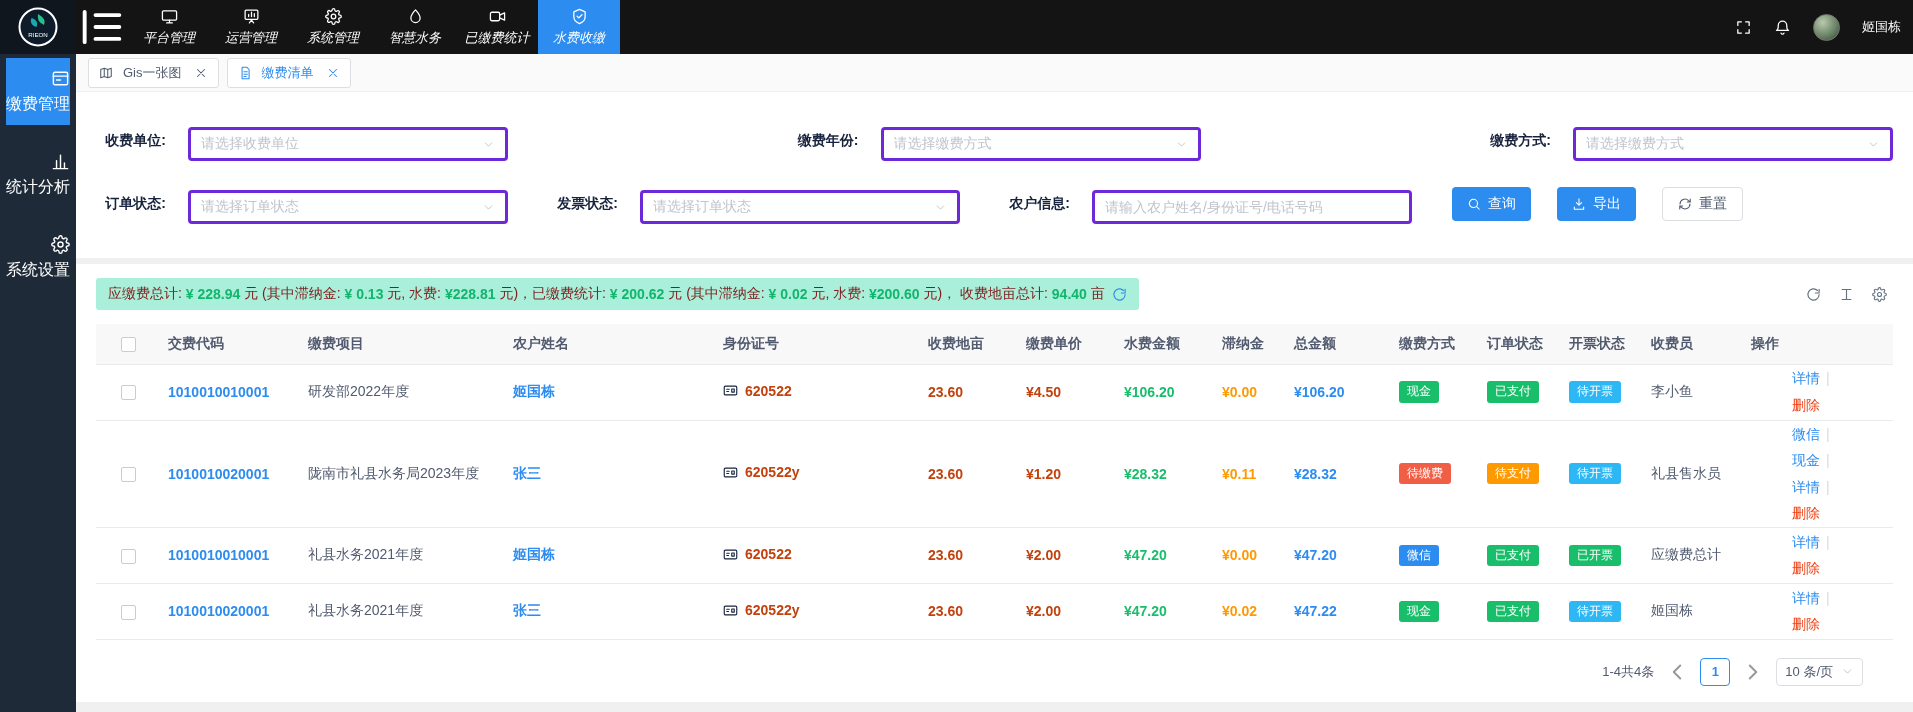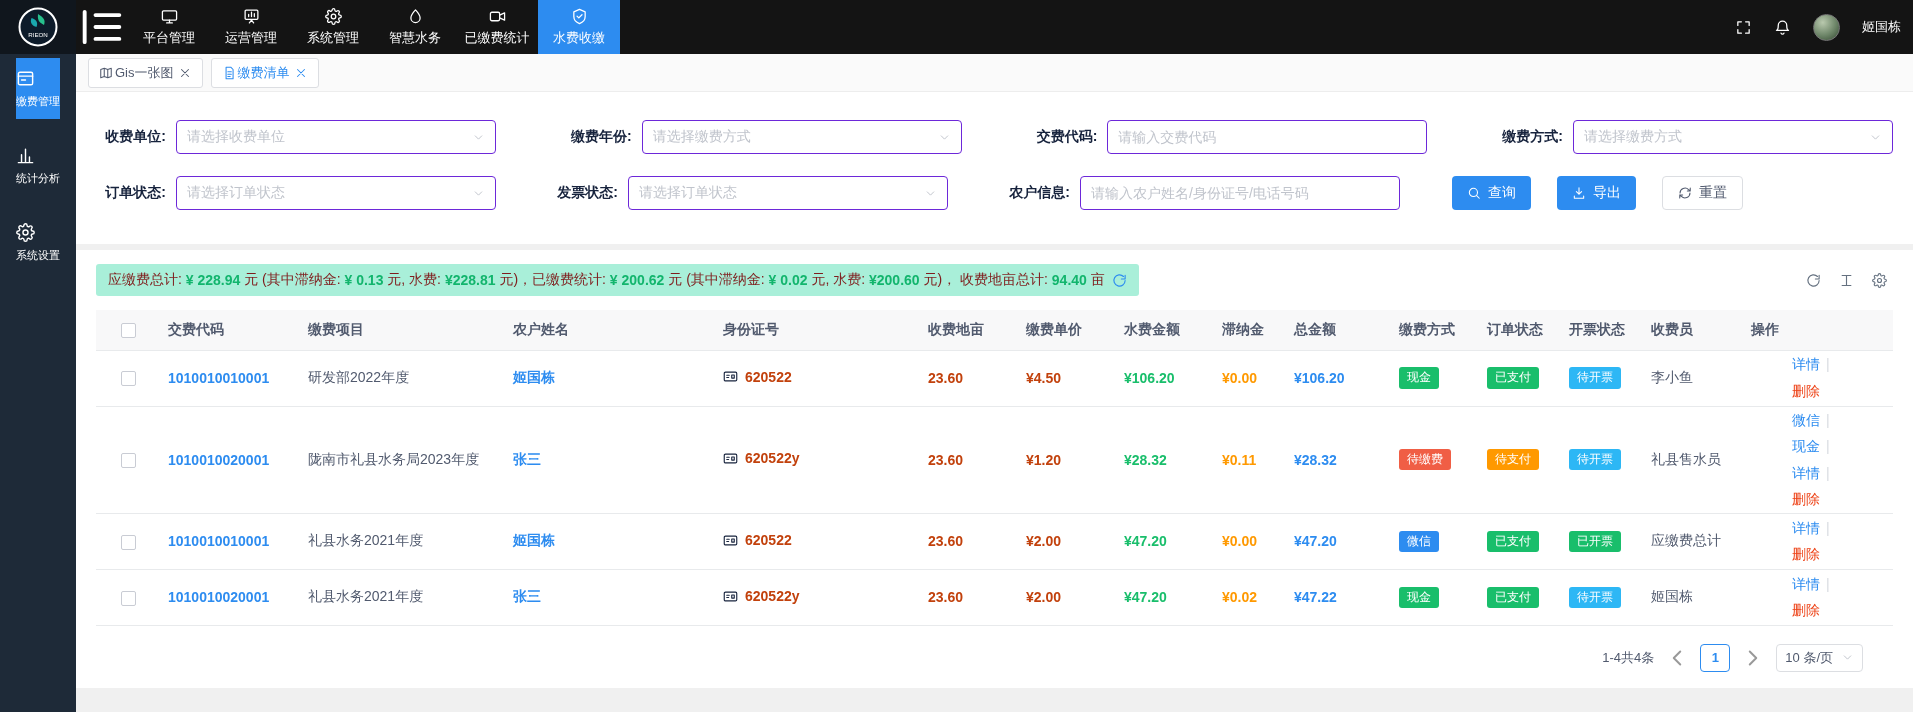--- a/index.html
+++ b/index.html
@@ -7,57 +7,57 @@
     font-family: "Liberation Sans", "DejaVu Sans", sans-serif; }
   .app { display: flex; width: 1913px; height: 712px; }
 
   .icon { display: inline-flex; align-items: center; justify-content: center; }
   .icon svg { width: 1em; height: 1em; }
 
   
   .sidebar { width: 76px; background: #1e2a38; flex-shrink: 0; display: flex; flex-direction: column; align-items: center; }
   .logo { height: 54px; width: 100%; display: flex; align-items: center; justify-content: center; background: #10161d; }
   .side-item { width: 100%; padding: 11px 0 10px; margin-bottom: 16px; display: flex; flex-direction: column;
-    align-items: flex-start; gap: 6px; color: #fff; font-size: 11px; cursor: pointer; }
+    align-items: flex-end; gap: 6px; color: #fff; font-size: 16px; cursor: pointer; }
   .side-item .icon { font-size: 19px; }
   .side-item.active { background: #2d8cf0; }
   .side-item:first-child { margin-top: 4px; }
 
   
   .main { flex: 1; display: flex; flex-direction: column; }
   .topbar { height: 54px; background: #141414; display: flex; align-items: stretch; color: #fff; flex-shrink: 0; }
   .collapse-btn { width: 52px; display: flex; align-items: center; justify-content: center; font-size: 18px; cursor: pointer; }
-  .topnav { display: flex; }
+  .topnav { display: flex; font-style: italic; }
   .nav-item { width: 82px; display: flex; flex-direction: column; align-items: center; justify-content: center;
     gap: 4px; font-size: 13px; cursor: pointer; }
   .nav-item .icon { font-size: 17px; }
   .nav-item.active { background: #2d8cf0; }
   .topbar-right { margin-left: auto; display: flex; align-items: center; gap: 22px; padding-right: 12px; }
   .topbar-right .icon { font-size: 17px; cursor: pointer; }
   .avatar { width: 27px; height: 27px; border-radius: 50%; border: 1px solid #777; flex-shrink: 0;
     background: radial-gradient(circle at 35% 30%, #b9c9ae, #6d8568 55%, #31452f); }
   .username { font-size: 13px; white-space: nowrap; }
 
   
   .tabbar { height: 38px; background: #fafafa; display: flex; align-items: center; gap: 8px; padding-left: 12px;
     border-bottom: 1px solid #ededed; flex-shrink: 0; }
-  .tab { height: 30px; display: inline-flex; align-items: center; gap: 2px; padding: 0 10px; background: #fff;
+  .tab { height: 30px; display: inline-flex; align-items: center; gap: 10px; padding: 0 10px; background: #fff;
     border: 1px solid #dcdee2; border-radius: 3px; font-size: 13px; color: #515a6e; cursor: pointer; }
   .tab .icon { font-size: 14px; }
   .tab.active { color: #2d8cf0; }
   .tab-close { font-size: 11px; margin-left: 2px; cursor: pointer; }
 
   
   .content { background: #f0f0f0; flex: 1; overflow: hidden; }
   .filter-card { background: #fff; padding: 28px 20px 34px; }
   .filter-row { display: flex; justify-content: space-between; align-items: center; }
   .filter-row + .filter-row { margin-top: 22px; }
-  .field { display: flex; align-items: center; gap: 10px; }
+  .field { display: flex; align-items: center; gap: 22px; }
   .f-label { font-size: 14px; color: #17233d; font-weight: 600; min-width: 70px; text-align: right; white-space: nowrap; }
-  .select, .f-input { width: 320px; height: 34px; border: 1px solid #6d28d9; border-radius: 4px; background: #fff; }
+  .select, .f-input { width: 320px; height: 34px; border: 3px solid #6d28d9; border-radius: 4px; background: #fff; margin-top: 7px; }
   .select { display: flex; align-items: center; justify-content: space-between; padding: 0 10px; cursor: pointer; }
   .ph { color: #c0c4cc; font-size: 14px; white-space: nowrap; overflow: hidden; }
   .chev { color: #c0c4cc; font-size: 13px; }
   .f-input { padding: 0 10px; font-size: 14px; color: #515a6e; font-family: inherit; }
   .f-input::placeholder { color: #c0c4cc; }
   .btns { display: flex; gap: 26px; margin-right: 150px; }
   .btn { height: 34px; padding: 0 15px; border-radius: 4px; border: none; display: inline-flex; align-items: center;
     gap: 7px; font-size: 14px; cursor: pointer; font-family: inherit; white-space: nowrap; }
   .btn .icon { font-size: 14px; }
   .btn-primary { background: #2d8cf0; color: #fff; }
@@ -280,24 +280,20 @@
             <div class="field">
               <label class="f-label">缴费年份:</label>
               <div class="select">
                 <span class="ph">请选择缴费方式</span>
                 <span class="icon chev">
                   <svg viewBox="0 0 24 24" fill="none" stroke="currentColor" stroke-width="1.8" stroke-linecap="round" stroke-linejoin="round">
                     <path d="M6 9l6 6 6-6"></path>
                   </svg>
                 </span>
               </div>
-            </div>
-            <div class="field">
-              <label class="f-label">交费代码:</label>
-              <input class="f-input" placeholder="请输入交费代码" style="">
             </div>
             <div class="field">
               <label class="f-label">缴费方式:</label>
               <div class="select">
                 <span class="ph">请选择缴费方式</span>
                 <span class="icon chev">
                   <svg viewBox="0 0 24 24" fill="none" stroke="currentColor" stroke-width="1.8" stroke-linecap="round" stroke-linejoin="round">
                     <path d="M6 9l6 6 6-6"></path>
                   </svg>
                 </span>

